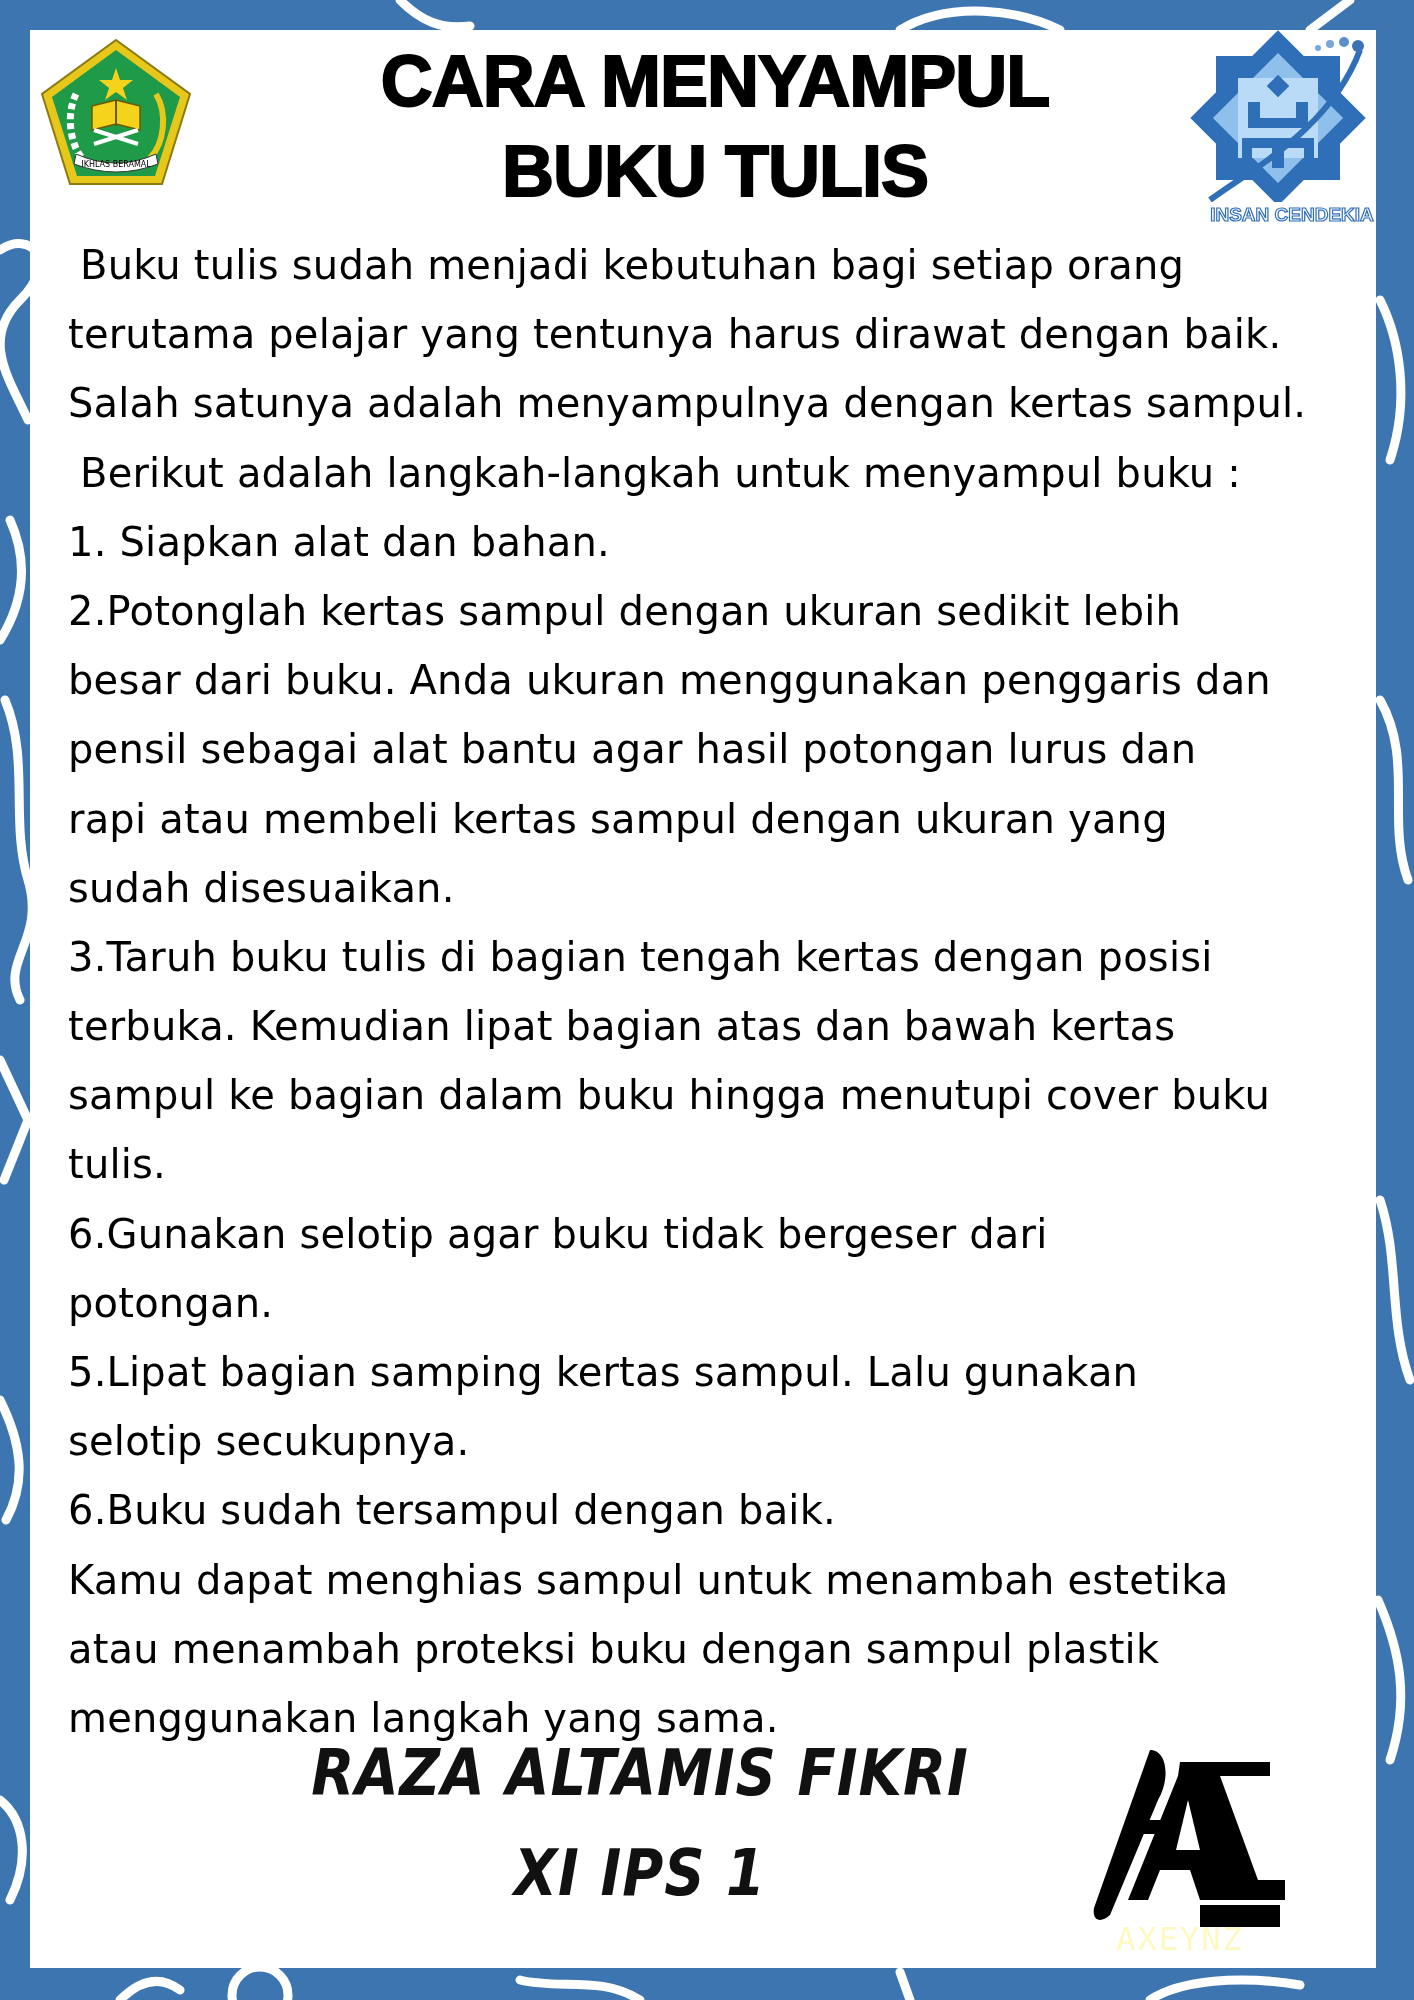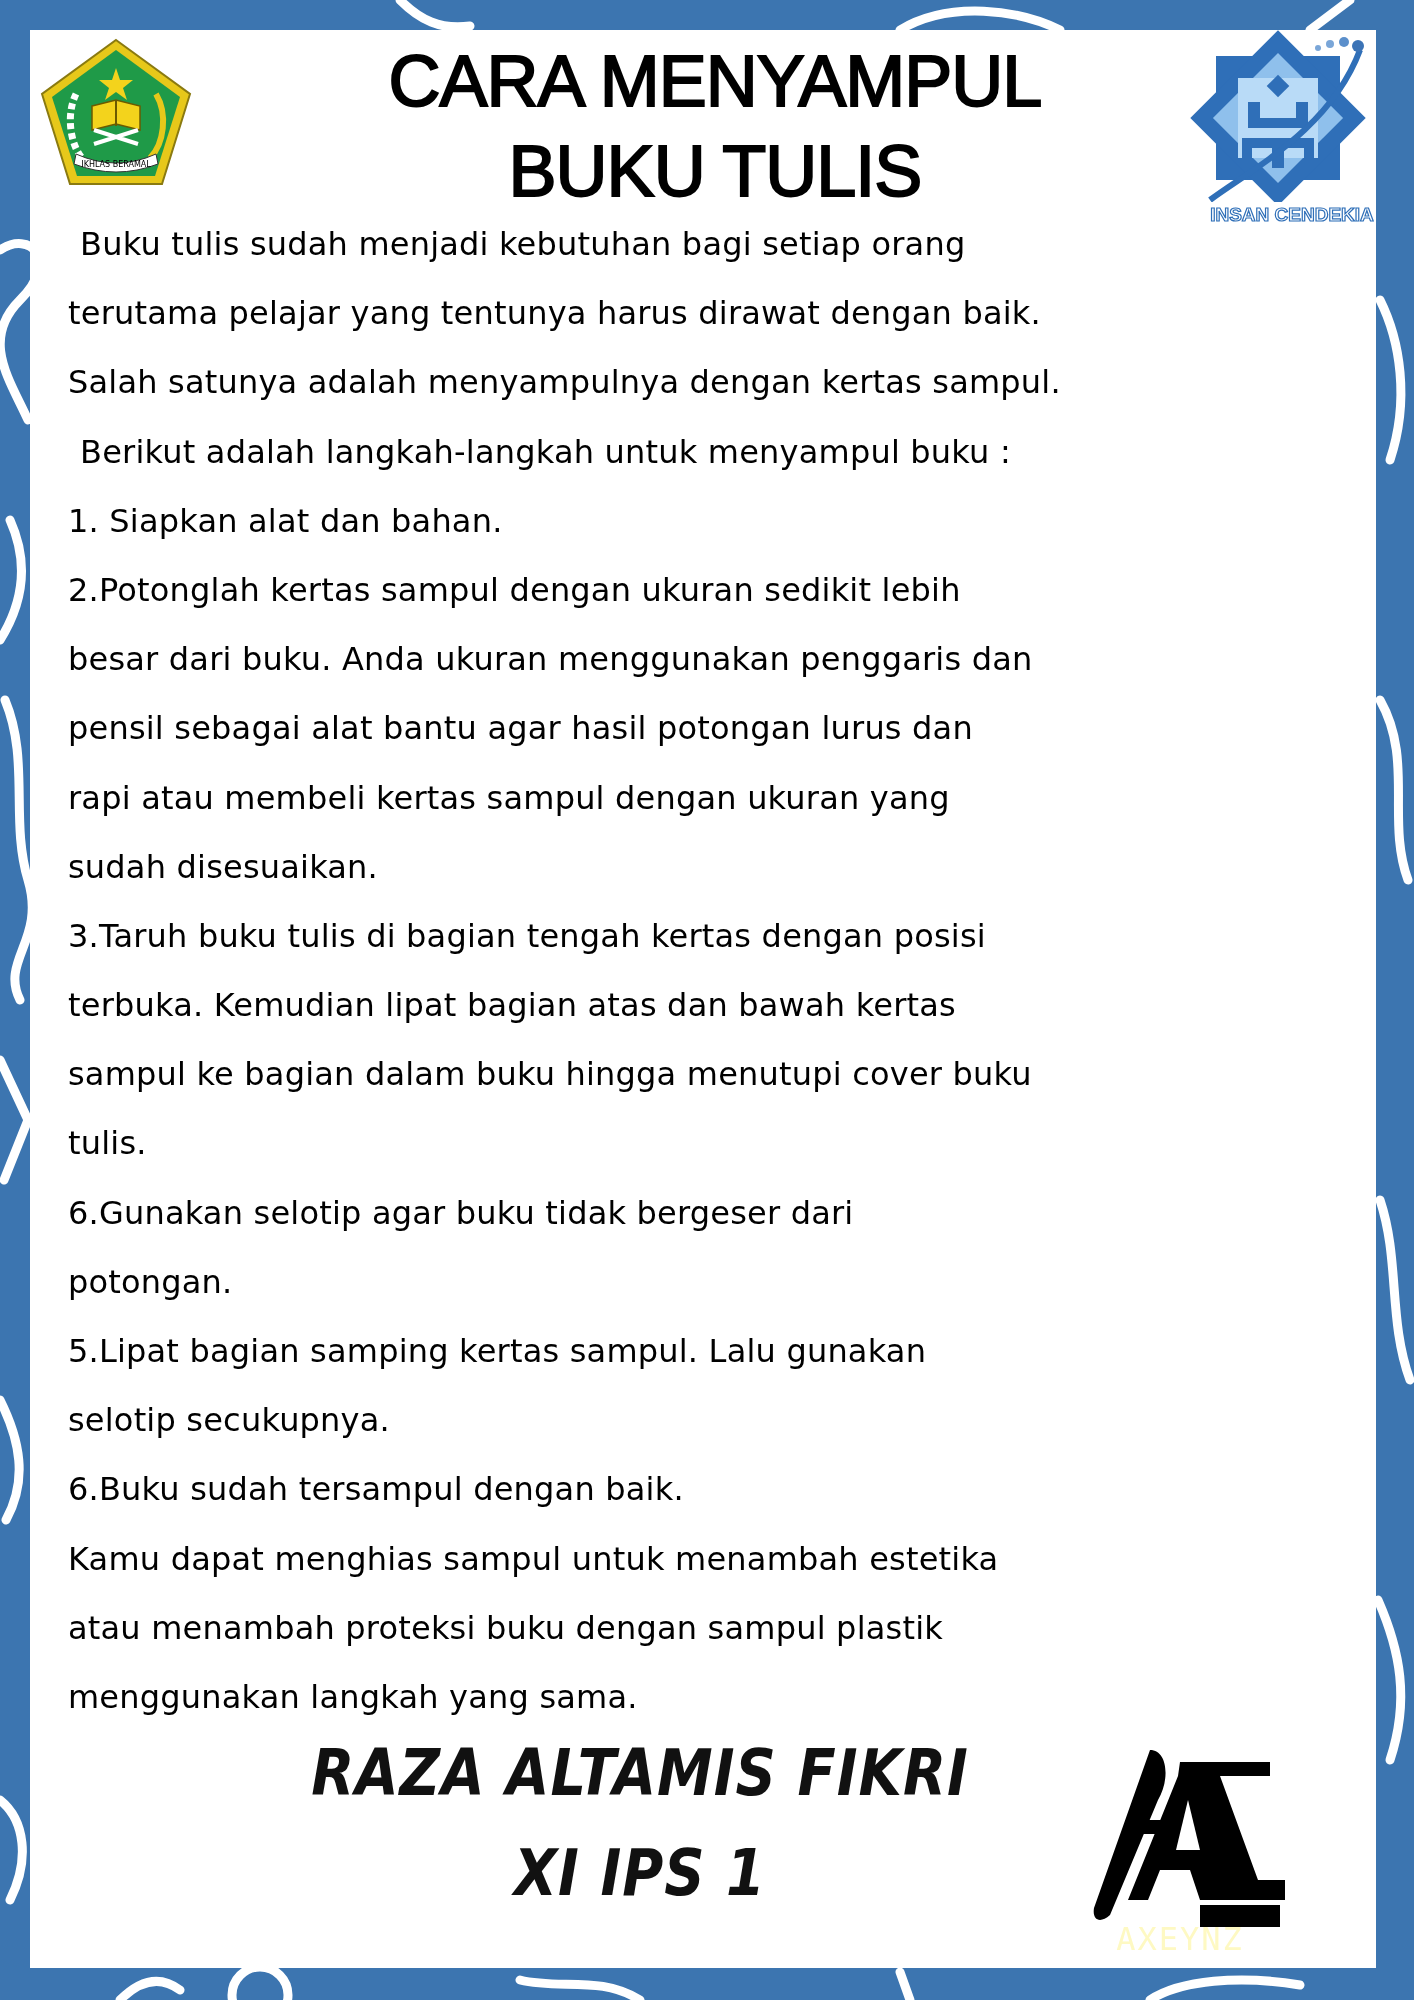--- a/index.html
+++ b/index.html
@@ -9,29 +9,29 @@
     font-family:"DejaVu Sans", sans-serif;
   }
   .scribbles { position:absolute; left:0; top:0; width:1414px; height:2000px; }
   .page {
     position:absolute; left:30px; top:30px; width:1346px; height:1938px;
     background:#ffffff;
   }
   .title {
     position:absolute; left:170px; width:1030px; top:6px;
     text-align:center; color:#000;
-    font-family:"Liberation Sans", sans-serif; font-weight:400;
+    font-family:"Liberation Sans", sans-serif; font-weight:700;
     font-size:72px; line-height:90px; letter-spacing:-1px;
   }
   .title .line { display:block; -webkit-text-stroke:2px #000; }
   .logo-left { position:absolute; left:6px; top:4px; width:160px; height:160px; }
   .logo-right { position:absolute; left:1160px; top:0px; width:186px; height:200px; }
   .body-text {
-    position:absolute; left:38px; top:180px; width:1300px;
-    font-family:"DejaVu Sans", sans-serif; font-size:32px; line-height:69.2px;
+    position:absolute; left:38px; top:201px; width:1300px;
+    font-family:"DejaVu Sans", sans-serif; font-size:40px; line-height:69.2px;
     color:#000; letter-spacing:0.2px;
   }
   .body-text .ln { display:block; white-space:nowrap; height:69.2px; }
   .body-text .ln.indent { padding-left:12px; }
   .author {
     position:absolute; left:230px; width:820px; text-align:center;
     font-family:"DejaVu Sans", sans-serif; font-weight:bold; font-style:italic;
     color:#111; letter-spacing:1px;
   }
   .author.name { top:1740px; font-size:56px; transform:scaleY(1.15); }

